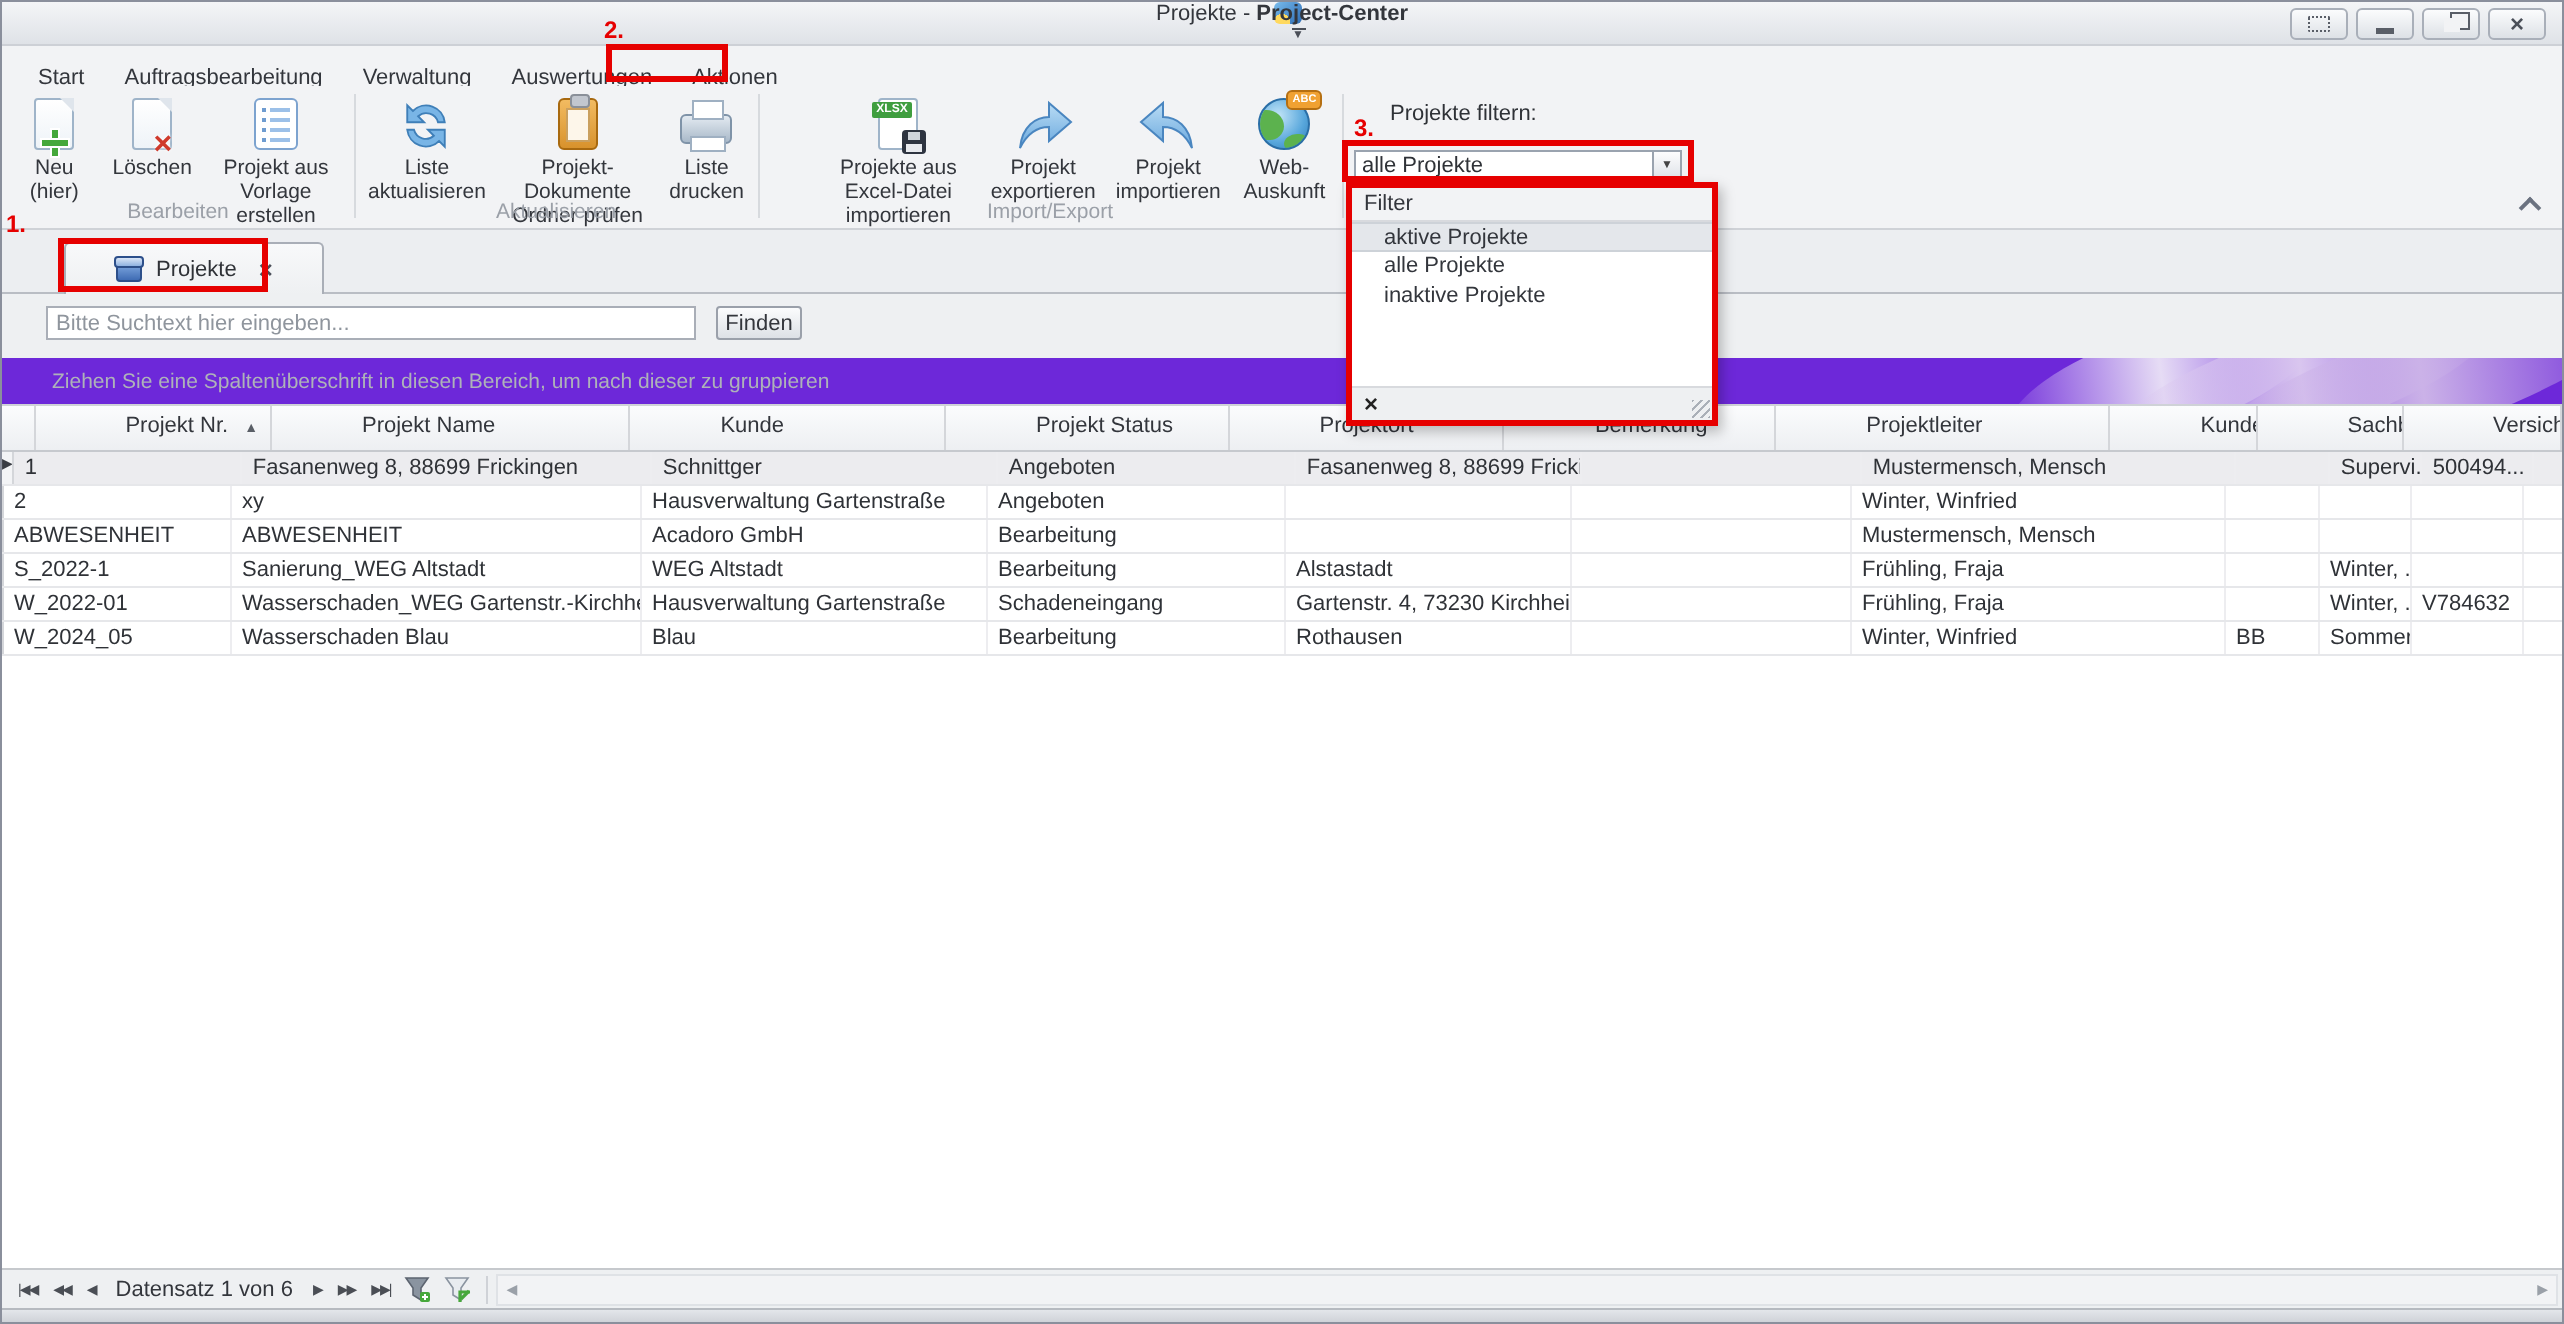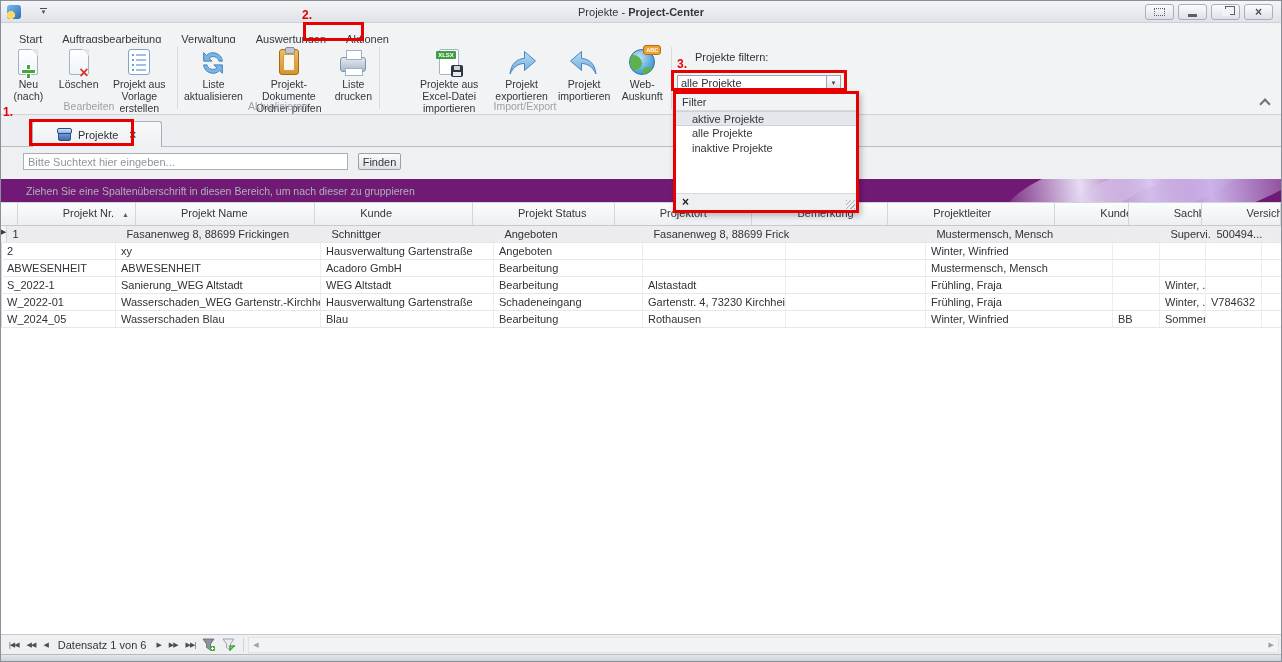--- a/index.html
+++ b/index.html
@@ -7,21 +7,21 @@
   body {
     font-family:"Liberation Sans","DejaVu Sans",sans-serif;
     font-size:11px; color:#2f3237; position:relative;
     background:#f0f1f3; overflow:hidden;
     border:1px solid #8a8f9c;
   }
 
   
   .titlebar { position:absolute; left:0; top:0; width:100%; height:22px;
     background:linear-gradient(#f4f5f7,#dfe2e7); border-bottom:1px solid #cdd0d6;
-    display:flex; align-items:center; }
+    display:flex; align-items:center;flex-direction:column; }
   .appicon { width:14px; height:14px; margin-left:6px; border-radius:3px;
     background: radial-gradient(circle at 4px 10px,#ffd95e 0 4px,rgba(0,0,0,0) 4px),
                 linear-gradient(135deg,#79bced,#2d6db5); }
   .qat-arrow { margin-left:16px; width:13px; height:12px; display:flex; flex-direction:column;
     align-items:center; justify-content:center; color:#4a4f58; cursor:default; }
   .qat-arrow .bar { width:7px; height:1px; background:#4a4f58; margin-bottom:1px; }
   .qat-arrow .tri { font-size:6px; line-height:5px; }
   .title-text { position:absolute; left:0; right:0; text-align:center; color:#33363c; }
   .title-text b { font-weight:bold; }
   .wctrl { position:absolute; right:8px; top:3px; display:flex; }
@@ -130,21 +130,21 @@
   .search-input { position:absolute; left:22px; top:6px; width:325px; height:17px;
     border:1px solid #a9aeb7; background:#fff; font-family:inherit; font-size:11px;
     padding:0 4px; color:#33363c; }
   .search-input::placeholder { color:#8f959d; }
   .btn-find { position:absolute; left:357px; top:6px; width:43px; height:17px;
     background:linear-gradient(#fbfcfd,#dde1e6); border:1px solid #9aa0aa; border-radius:2px;
     font-family:inherit; font-size:11px; color:#33363c; }
 
   
   .gridarea { position:absolute; left:0; top:178px; width:100%; height:455px; background:#fff; }
-  .grouppanel { position:absolute; left:0; top:0; width:100%; height:24px; background:#701a75;
+  .grouppanel { position:absolute; left:0; top:0; width:100%; height:24px; background:#6d28d9;
     border-bottom:1px solid #cfd2d7; overflow:hidden; }
   .grouppanel .hint { position:absolute; left:25px; top:6px; color:#aeb2b9; font-size:10.5px; }
   .wave1,.wave2,.wave3 { position:absolute; top:-14px; height:52px; transform:rotate(-18deg); border-radius:50%; }
   .wave1 { right:30px;  width:200px; background:linear-gradient(100deg,rgba(0,0,0,0),#d9c6ef 50%,rgba(0,0,0,0)); }
   .wave2 { right:-40px; width:220px; background:linear-gradient(100deg,rgba(0,0,0,0),#cbb2e8 50%,rgba(0,0,0,0)); }
   .wave3 { right:120px; width:160px; background:linear-gradient(100deg,rgba(0,0,0,0),#e6dcf5 50%,rgba(0,0,0,0)); }
 
   .gridhead { position:absolute; left:0; top:24px; width:100%; height:23px; display:flex;
     background:linear-gradient(#fbfcfd,#edeff2); border-bottom:1px solid #c6c9ce;gap:40px; }
   .hcell { border-right:1px solid #d4d6da; padding:4px 0 0 5px; white-space:nowrap;
@@ -233,21 +233,21 @@
 </div>
 
 <div class="ribbon">
 
   <div class="rgroup" style="left:2px; width:172px;">
     <div class="btnrow">
       <div class="rbtn">
         <div class="icon34">
           <div class="doc"><div class="plus-badge"></div></div>
         </div>
-        <span>Neu (nach)</span>
+        <span>Neu (hier)</span>
       </div>
       <div class="rbtn">
         <div class="icon34">
           <div class="doc"><div class="x-badge">×</div></div>
         </div>
         <span>Löschen</span>
       </div>
       <div class="rbtn">
         <div class="icon34"><div class="tpl"></div></div>
         <span>Projekt aus

